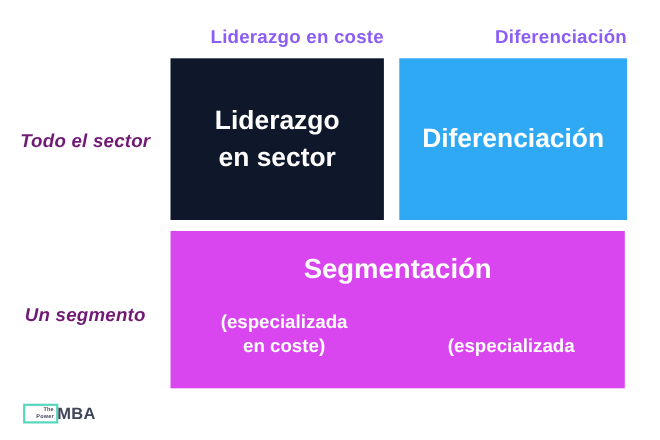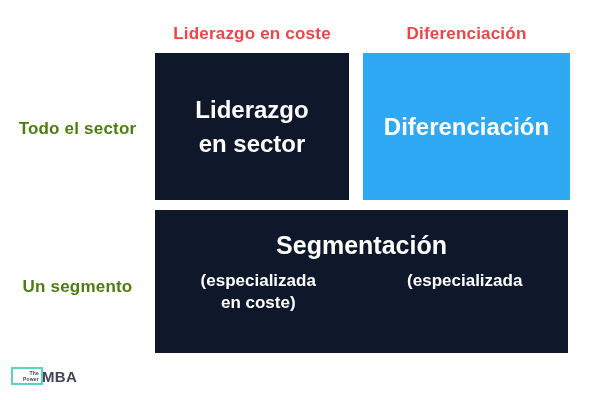--- a/index.html
+++ b/index.html
@@ -10,36 +10,37 @@
     background: #ffffff;
     font-family: "Liberation Sans", "DejaVu Sans", sans-serif;
     overflow: hidden;
   }
 
   .col-header {
     position: absolute;
     top: 24px;
     font-size: 17px;
     font-weight: 700;
-    color: #ef4444;
-    text-align: center;
+    color: #8b5cf6;
+    text-align: right;
     letter-spacing: 0.2px;
   }
   .col-header.cost { left: 155px; width: 194px; }
   .col-header.diff { left: 363px; width: 207px; }
 
   .row-label {
     position: absolute;
     left: 0;
     width: 155px;
     font-size: 17px;
     font-weight: 700;
-    color: #4d7c0f;
+    color: #701a75;
     text-align: center;
     letter-spacing: 0.2px;
+    font-style: italic;
   }
   .row-label.sector  { top: 119px; }
   .row-label.segment { top: 277px; text-align: center; }
 
   .cell {
     position: absolute;
     display: flex;
     align-items: center;
     justify-content: center;
     color: #ffffff;
@@ -64,35 +65,36 @@
     justify-content: flex-start;
     padding-top: 21px;
     box-sizing: border-box;
   }
   .green-title {
     font-size: 25px;
     font-weight: 700;
     line-height: 1.15;
   }
   .green-notes {
-    margin-top: 10px;
+    margin-top: 22px;
     width: 100%;
     display: flex;
+    align-items: flex-end;
   }
   .green-note {
     flex: 1 1 50%;
     font-size: 17px;
     font-weight: 700;
     line-height: 1.32;
     text-align: center;
   }
 
   .logo {
     position: absolute;
-    left: 11px;
+    left: 21px;
     top: 367px;
     display: flex;
     align-items: center;
   }
   .logo-box {
     width: 26px;
     height: 14px;
     border: 2px solid #58d5bd;
     display: flex;
     flex-direction: column;
@@ -133,21 +135,21 @@
     <div>
       <span>Liderazgo</span><br>
       <span>en sector</span>
     </div>
   </div>
 
   <div class="cell blue" style="background-color: rgb(47, 169, 244);">
     <div>Diferenciación</div>
   </div>
 
-  <div class="cell green" style="background-color: #0f172a;">
+  <div class="cell green" style="background-color: #d946ef;">
     <div class="green-title">Segmentación</div>
     <div class="green-notes">
       <div class="green-note">
         <span>(especializada</span><br>
         <span>en coste)</span>
       </div>
       <div class="green-note">
         <span>(especializada</span><br>
       </div>
     </div>

